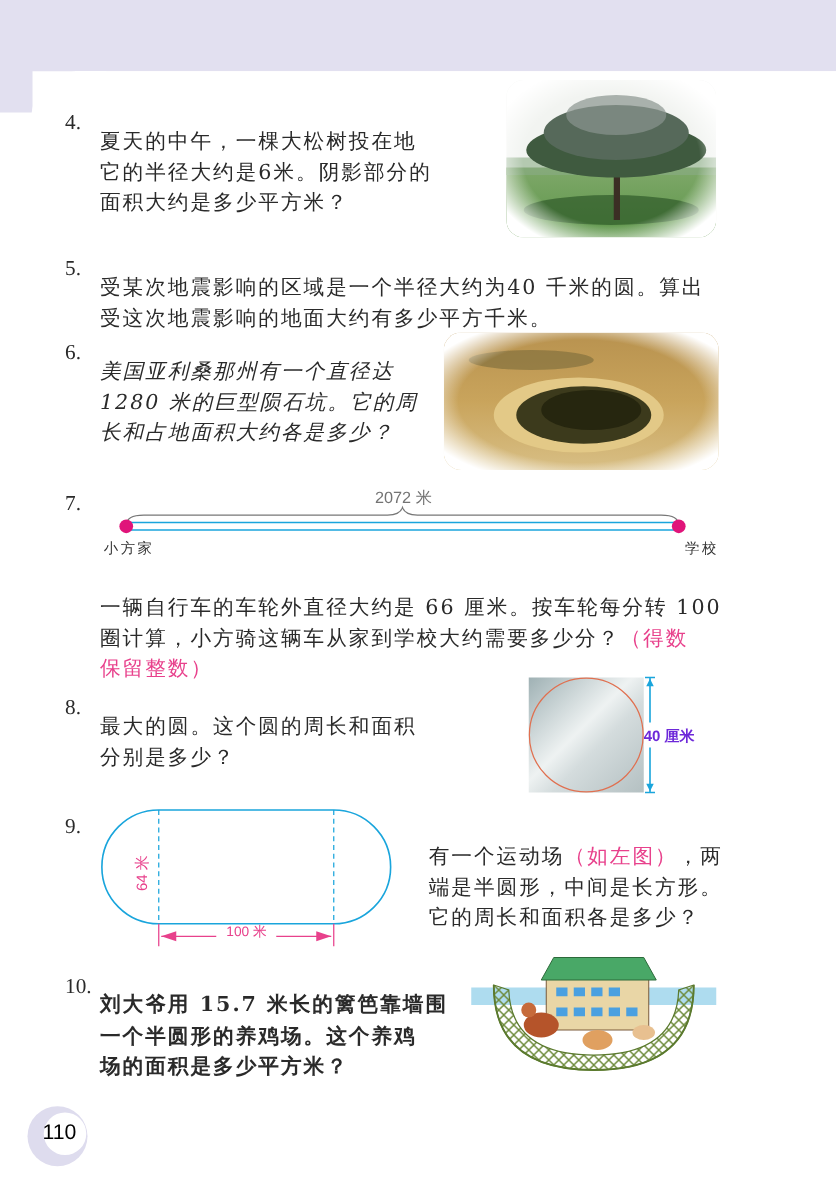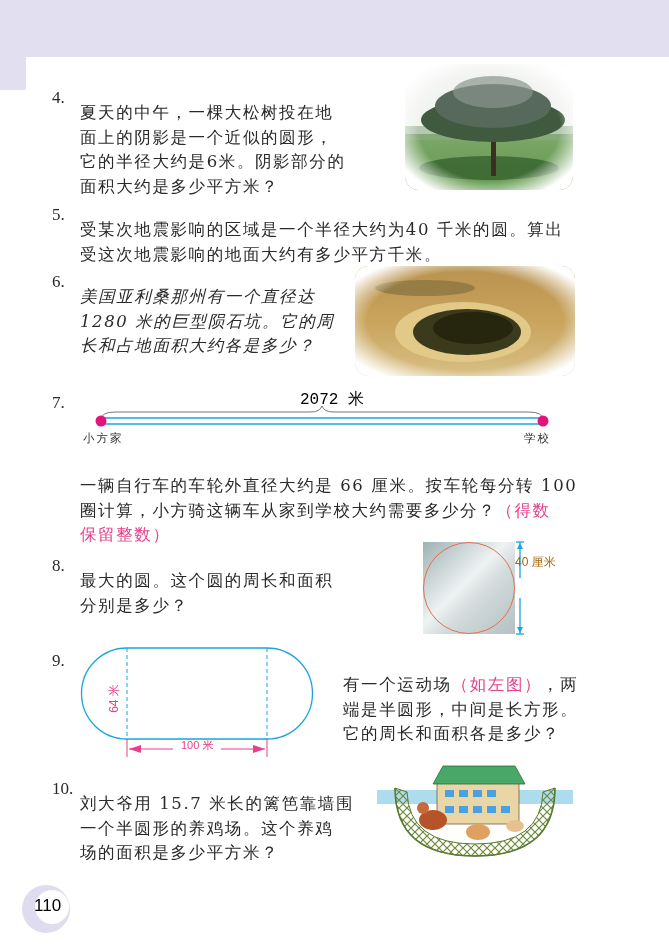--- a/index.html
+++ b/index.html
@@ -48,21 +48,20 @@
 
 <div class="header-band"></div>
 <div class="left-strip"></div>
 <div class="panel-corner"></div>
 <div class="panel-top"></div>
 
 <div>
   <span class="num" style="left:52px;top:88px;">4.</span>
   <div class="q" style="left:80px;top:86px;">
     <div>夏天的中午，一棵大松树投在地</div>
-    <div>面上的阴影是一个近似的圆形，</div>
     <div>它的半径大约是6米。阴影部分的</div>
     <div>面积大约是多少平方米？</div>
   </div>
   <div class="photo" style="left:405px;top:64px;width:168px;height:126px;">
     <svg width="168" height="126" viewBox="0 0 168 126">
       <defs>
         <radialGradient id="fog" cx="50%" cy="50%" r="60%">
           <stop offset="70%" stop-color="#fff" stop-opacity="0"></stop>
           <stop offset="100%" stop-color="#fff" stop-opacity="1"></stop>
         </radialGradient>
@@ -118,30 +117,30 @@
       <ellipse cx="112" cy="66" rx="54" ry="23" fill="#3c3a1c"></ellipse>
       <ellipse cx="118" cy="62" rx="40" ry="16" fill="#26260f"></ellipse>
       <rect width="220" height="110" fill="url(#fog2)"></rect>
     </svg>
   </div>
 </div>
 
 <div>
   <span class="num" style="left:52px;top:393px;">7.</span>
   <div>
-    <span class="sans" style="position:absolute;left:300px;top:389px;font-size:16px;color:#000000;font-family:Liberation Mono, monospace;">2072 米</span>
+    <span class="sans" style="position:absolute;left:300px;top:389px;font-size:13px;color:#737373;">2072 米</span>
     <svg style="position:absolute;left:95px;top:400px;" width="455" height="30" viewBox="0 0 455 30">
       <path d="M6 20 Q6 12 20 12 L215 12 Q225 12 227 6 Q229 12 239 12 L434 12 Q448 12 448 20" fill="none" stroke="#777" stroke-width="1"></path>
       <line x1="6" y1="18" x2="448" y2="18" stroke="#1aa5dc" stroke-width="1.3"></line>
       <line x1="6" y1="24" x2="448" y2="24" stroke="#1aa5dc" stroke-width="1.3"></line>
       <circle cx="6" cy="21" r="5.5" fill="#e0147a"></circle>
       <circle cx="448" cy="21" r="5.5" fill="#e0147a"></circle>
     </svg>
     <span class="lbl" style="left:83px;top:431px;">小方家</span>
-    <span class="lbl" style="left:524px;top:431px;">学校</span>
+    <span class="lbl" style="left:548px;top:431px;">学校</span>
   </div>
   <div class="q" style="left:80px;top:459px;">
     <div>一辆自行车的车轮外直径大约是 66 厘米。按车轮每分转 100</div>
     <div><span>圈计算，小方骑这辆车从家到学校大约需要多少分？</span><span class="pink">（得数</span></div>
     <div class="pink">保留整数）</div>
   </div>
 </div>
 
 <div>
   <span class="num" style="left:52px;top:556px;">8.</span>
@@ -161,21 +160,21 @@
       </defs>
       <rect x="3" y="2" width="92" height="92" fill="url(#metal)"></rect>
       <circle cx="49" cy="48" r="45.5" fill="none" stroke="#e07050" stroke-width="1"></circle>
       <line x1="100" y1="2" x2="100" y2="38" stroke="#1aa5dc" stroke-width="1.3"></line>
       <line x1="100" y1="58" x2="100" y2="94" stroke="#1aa5dc" stroke-width="1.3"></line>
       <line x1="96" y1="2" x2="104" y2="2" stroke="#1aa5dc" stroke-width="1.3"></line>
       <line x1="96" y1="94" x2="104" y2="94" stroke="#1aa5dc" stroke-width="1.3"></line>
       <path d="M97 9 L100 3 L103 9 Z" fill="#1aa5dc"></path>
       <path d="M97 87 L100 93 L103 87 Z" fill="#1aa5dc"></path>
     </svg>
-    <span class="sans" style="position:absolute;left:515px;top:554px;font-size:12px;color:#a16207;">40 厘米</span>
+    <span class="sans" style="position:absolute;left:515px;top:581px;font-size:12px;color:#6d28d9;font-weight:bold;">40 厘米</span>
   </div>
 </div>
 
 <div>
   <span class="num" style="left:52px;top:651px;">9.</span>
   <div>
     <svg style="position:absolute;left:75px;top:645px;" width="245" height="115" viewBox="0 0 245 115">
       <path d="M52 3 L192 3 A45.5 45.5 0 0 1 192 94 L52 94 A45.5 45.5 0 0 1 52 3 Z" fill="none" stroke="#1aa5dc" stroke-width="1.3"></path>
       <line x1="52" y1="3" x2="52" y2="94" stroke="#1aa5dc" stroke-width="1" stroke-dasharray="4,3"></line>
       <line x1="192" y1="3" x2="192" y2="94" stroke="#1aa5dc" stroke-width="1" stroke-dasharray="4,3"></line>
@@ -191,21 +190,21 @@
   </div>
   <div class="q" style="left:343px;top:658px;">
     <div><span>有一个运动场</span><span class="pink">（如左图）</span><span>，两</span></div>
     <div>端是半圆形，中间是长方形。</div>
     <div>它的周长和面积各是多少？</div>
   </div>
 </div>
 
 <div>
   <span class="num" style="left:52px;top:779px;">10.</span>
-  <div class="q" style="left:80px;top:777px;">
+  <div class="q" style="left:80px;top:777px;font-weight:bold;">
     <div>刘大爷用 15.7 米长的篱笆靠墙围</div>
     <div>一个半圆形的养鸡场。这个养鸡</div>
     <div>场的面积是多少平方米？</div>
   </div>
   <svg style="position:absolute;left:375px;top:760px;" width="200" height="100" viewBox="0 0 200 100">
     <defs>
       <pattern id="lattice" width="8" height="8" patternUnits="userSpaceOnUse">
         <path d="M0 0 L8 8 M8 0 L0 8" stroke="#6c8a3a" stroke-width="1.2"></path>
       </pattern>
     </defs>

